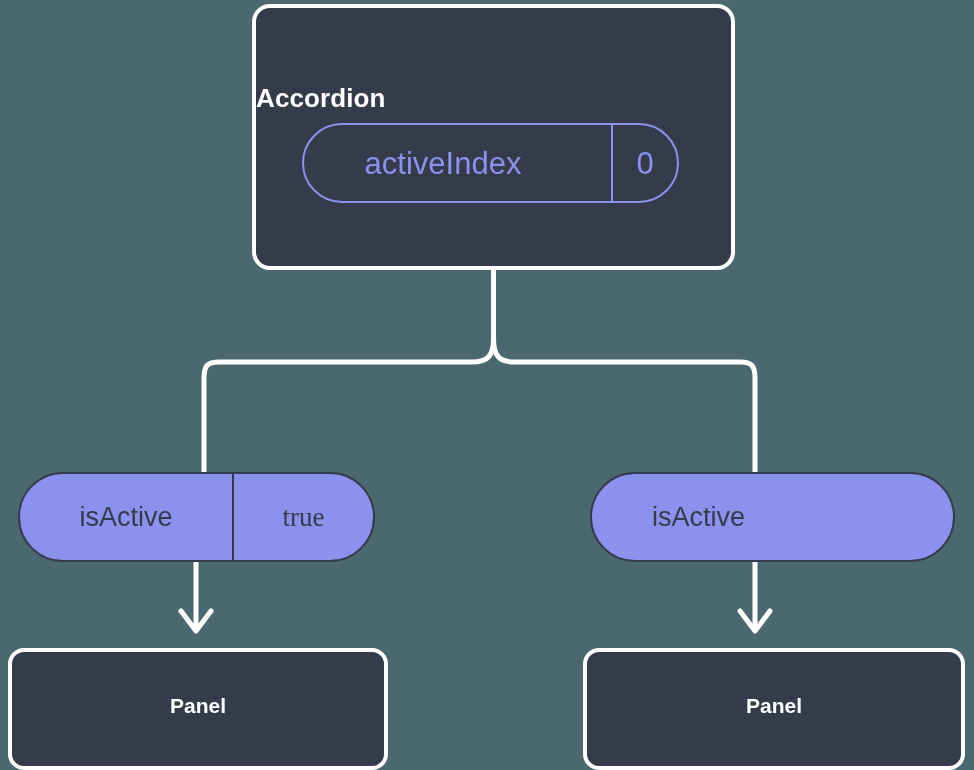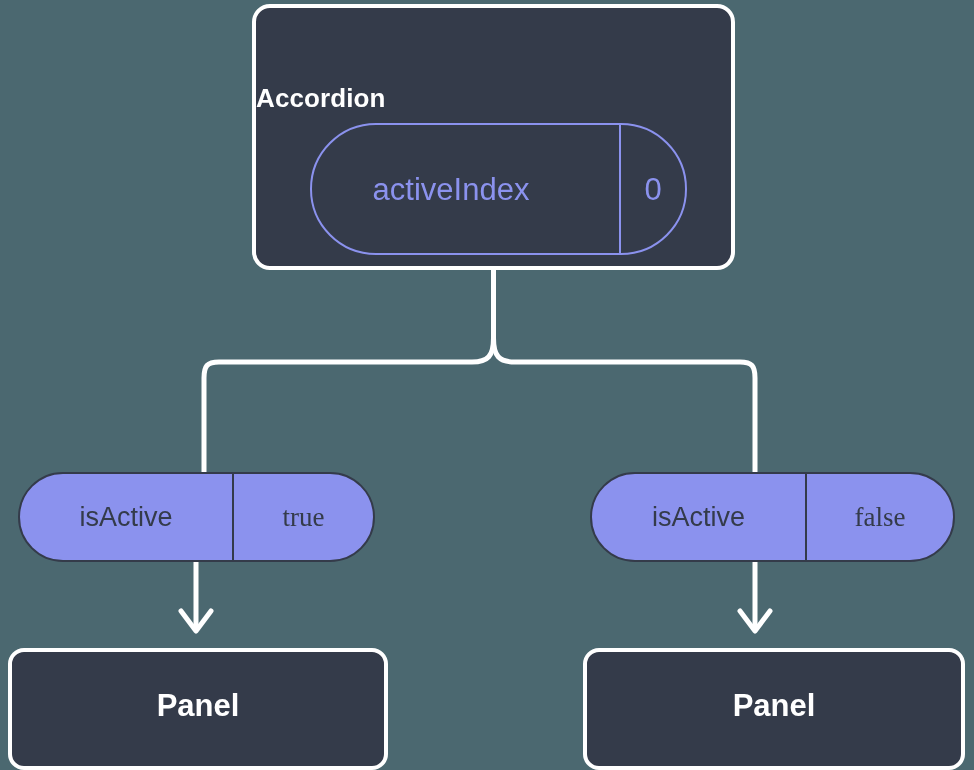--- a/index.html
+++ b/index.html
@@ -59,24 +59,24 @@
     position: absolute;
     box-sizing: border-box;
     display: flex;
     align-items: stretch;
     border: 2px solid #8b92ee;
     border-radius: 999px;
     color: #8b92ee;
     background: transparent;
   }
   #activeindex-pill {
-    left: 54px;
+    left: 46px;
     top: 115px;
     width: 377px;
-    height: 132px;
+    height: 80px;
     gap: 29px;
   }
   .pill-outline .pill-key,
   .pill-outline .pill-val {
     display: flex;
     align-items: center;
     justify-content: center;
     font-size: 31px;
     line-height: 1;
     white-space: nowrap;
@@ -131,21 +131,21 @@
   .panel-box {
     position: absolute;
     box-sizing: border-box;
     background: #343b4a;
     border: 4px solid #ffffff;
     border-radius: 16px;
     display: flex;
     align-items: center;
     justify-content: center;
     color: #ffffff;
-    font-size: 31px;
+    font-size: 21px;
     font-weight: 700;
     line-height: 1;
   }
   #panel-left {
     left: 8px;
     top: 648px;
     width: 380px;
     height: 122px;
   }
   #panel-right {
@@ -196,21 +196,20 @@
     </div>
   </div>
 
   <div class="pill-filled" id="isactive-pill-left">
     <div class="pill-key">isActive</div>
     <div class="pill-val">true</div>
   </div>
 
   <div class="pill-filled" id="isactive-pill-right">
     <div class="pill-key">isActive</div>
-    <div class="pill-val">false</div>
   </div>
 
   <div class="panel-box" id="panel-left">
     <span class="panel-label">Panel</span>
   </div>
 
   <div class="panel-box" id="panel-right">
     <span class="panel-label">Panel</span>
   </div>
 

